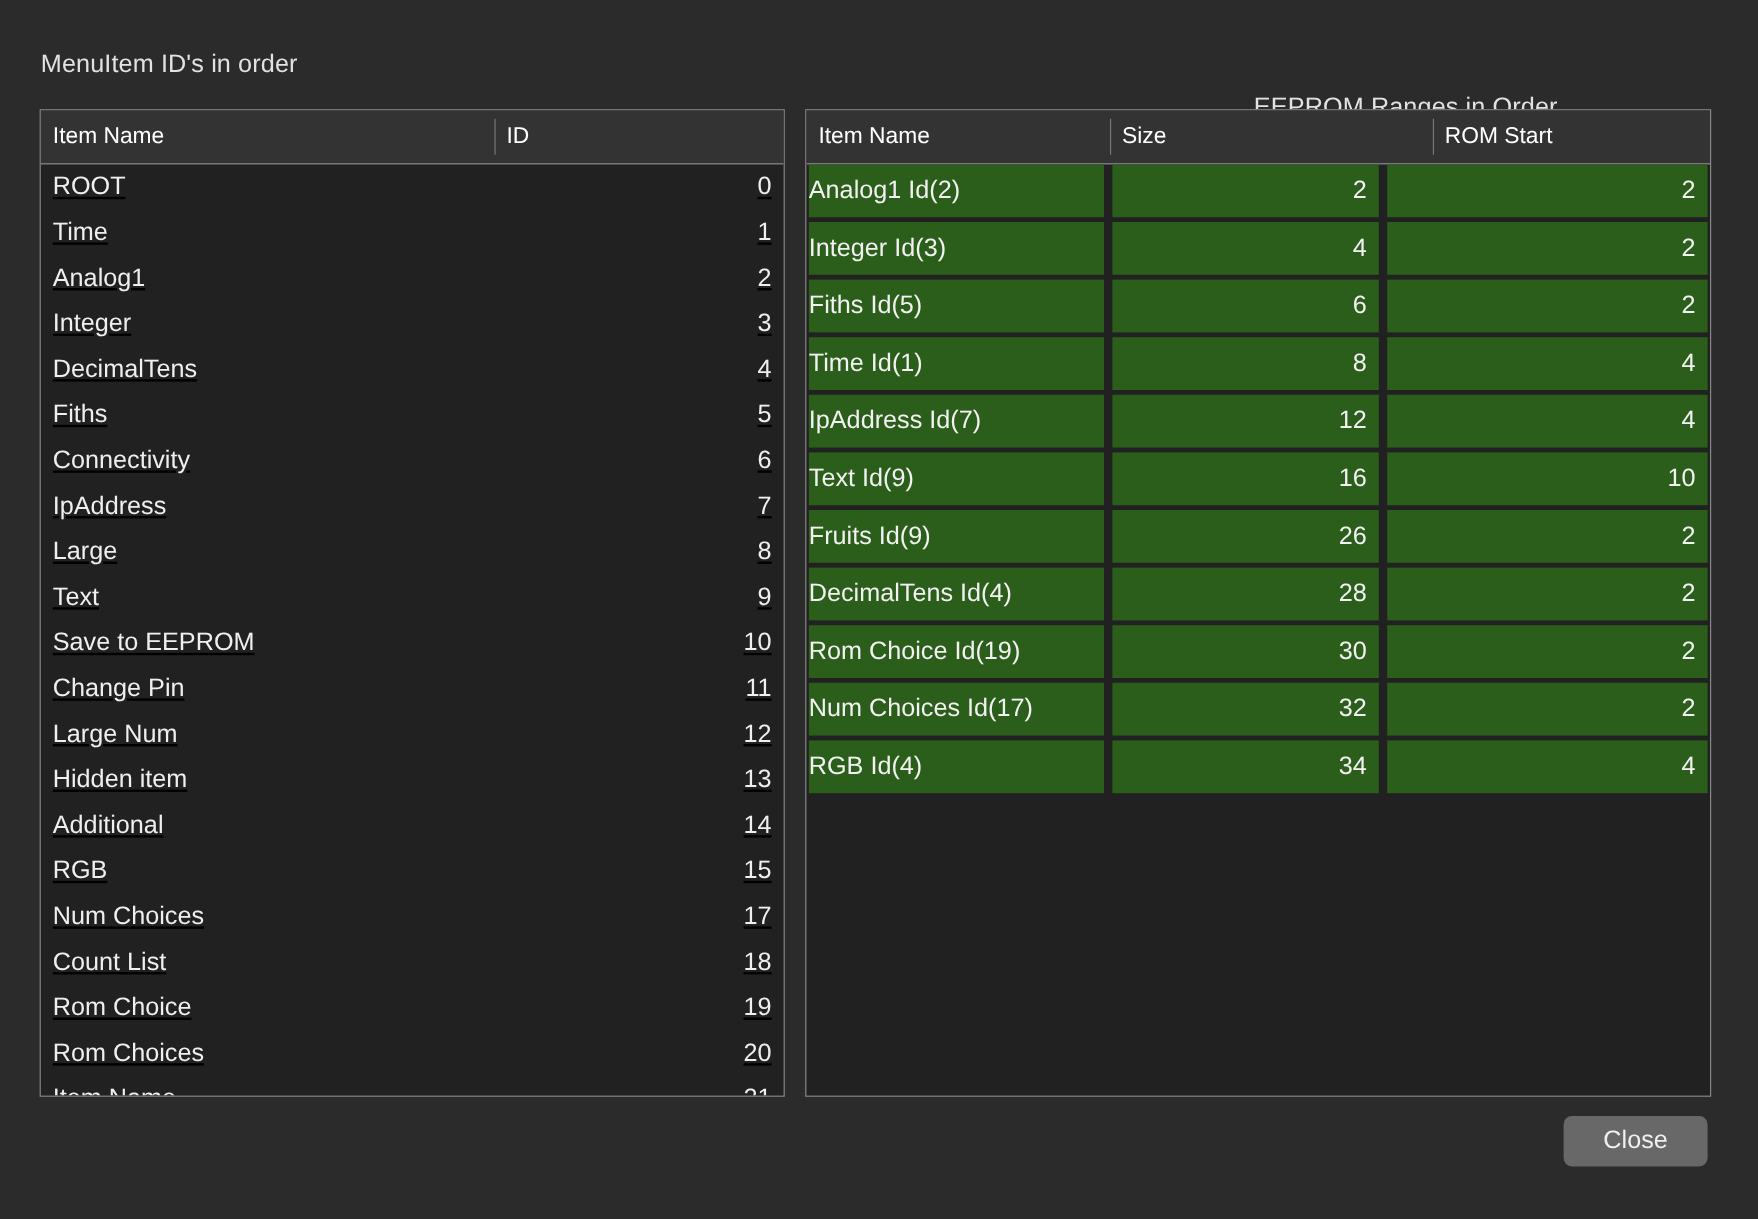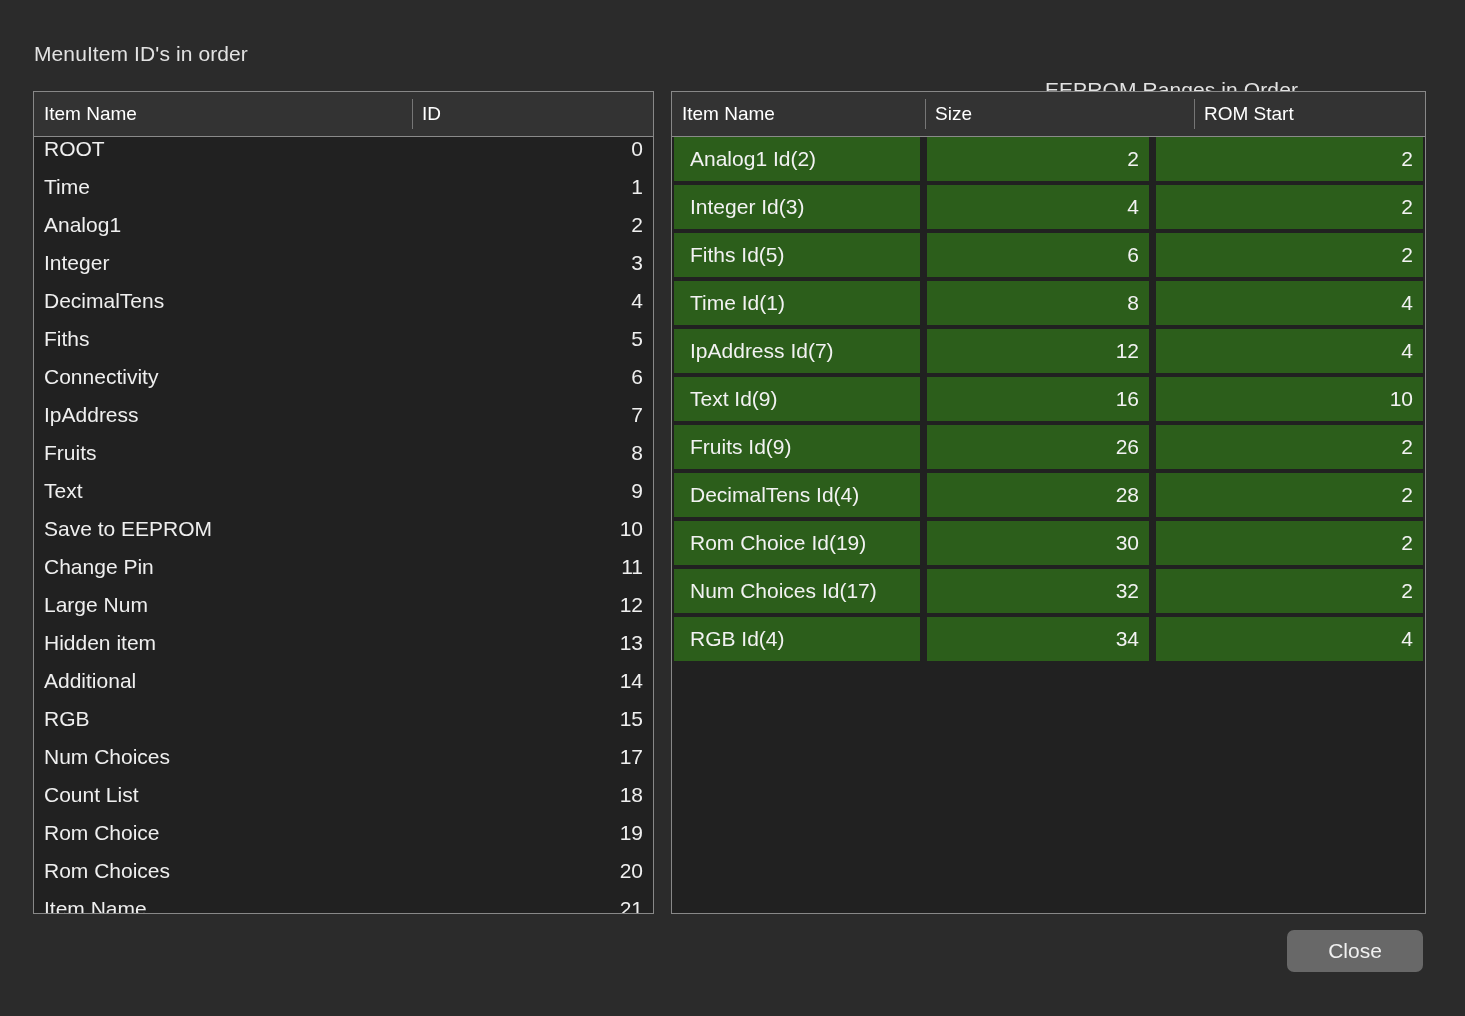--- a/index.html
+++ b/index.html
@@ -89,23 +89,24 @@
 
   
   .tbody {
     position: relative;
     height: 776px;
     overflow: hidden;
   }
 
   .row-plain {
     display: flex;
-    align-items: flex-start;
+    align-items: center;
     height: 38px;
     padding: 0 0 0 0;
+    text-decoration: underline;
   }
   .row-plain .cell-name {
     flex: 1 1 auto;
     font-size: 21px;
     color: #efefef;
     padding-left: 10px;
     white-space: nowrap;
     overflow: hidden;
   }
   .row-plain .cell-id {
@@ -131,21 +132,21 @@
     display: flex;
     align-items: center;
     font-size: 21px;
     color: #f2f2f2;
     white-space: nowrap;
     overflow: hidden;
   }
   .row-green .gcell.name {
     flex: 0 0 246px;
     justify-content: flex-start;
-    padding-left: 16px;
+    padding-left: 0;
   }
   .row-green .gcell.rom {
     flex: 0 0 222px;
     justify-content: flex-end;
     padding-right: 10px;
   }
   .row-green .gcell.size {
     flex: 1 1 auto;
     justify-content: flex-end;
     padding-right: 10px;
@@ -156,21 +157,21 @@
     position: absolute;
     left: 0;
     top: 930px;
     width: 1465px;
     height: 54px;
   }
   .close-button {
     position: absolute;
     right: 42px;
     top: 0;
-    width: 136px;
+    width: 120px;
     height: 42px;
     background: #686868;
     border: none;
     border-radius: 7px;
     color: #f0f0f0;
     font-family: "Liberation Sans", sans-serif;
     font-size: 21px;
     cursor: pointer;
   }
 </style>
@@ -216,21 +217,21 @@
         </div>
         <div class="row-plain">
           <div class="cell-name">Connectivity</div>
           <div class="cell-id">6</div>
         </div>
         <div class="row-plain">
           <div class="cell-name">IpAddress</div>
           <div class="cell-id">7</div>
         </div>
         <div class="row-plain">
-          <div class="cell-name">Fruits</div>
+          <div class="cell-name">Large</div>
           <div class="cell-id">8</div>
         </div>
         <div class="row-plain">
           <div class="cell-name">Text</div>
           <div class="cell-id">9</div>
         </div>
         <div class="row-plain">
           <div class="cell-name">Save to EEPROM</div>
           <div class="cell-id">10</div>
         </div>

